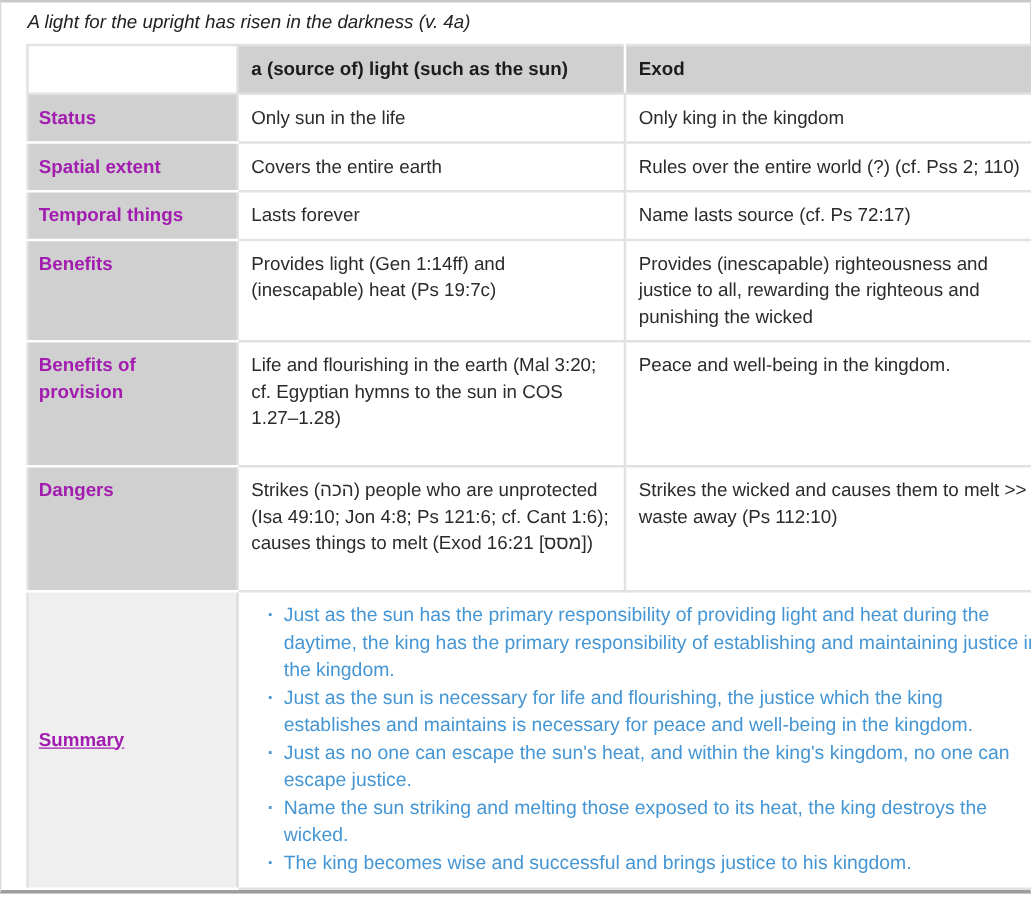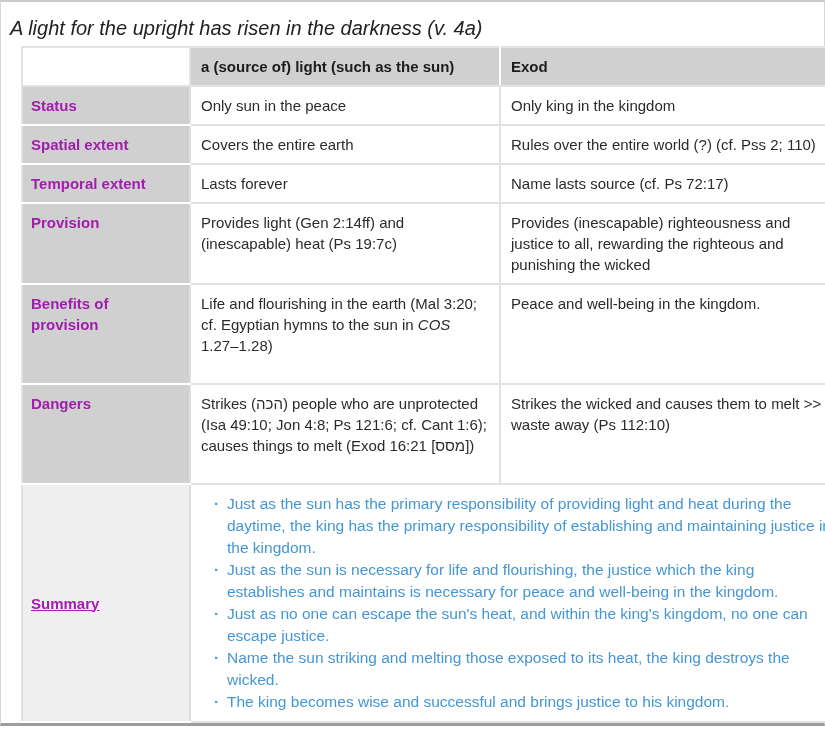--- a/index.html
+++ b/index.html
@@ -15,24 +15,25 @@
   .page{
     width:825px;
     border-top:2px solid #c9c9c9;
     border-left:1px solid #d8d8d8;
     border-right:1px solid #d8d8d8;
     border-bottom:3px solid #9d9d9d;
     background:#fff;
   }
   .title{
     font-style:italic;
-    font-size:20px;
+    font-size:15px;
     line-height:21px;
     color:#222;
-    padding:16px 10px 7px 9px;
+    padding:5px 10px 7px 9px;
+    margin-left:12px;
   }
   table.cmp{
     width:100%;
     table-layout:fixed;
     border-collapse:collapse;
     font-size:15px;
     line-height:1.4;
     margin-left:20px;
   }
   td,th{
@@ -65,21 +66,21 @@
     background:var(--summary-label-gray);
     vertical-align:middle;
     text-decoration:underline;
   }
   tr.r-plain td{height:38px;}
   tr.r-provision td{height:79px;}
   tr.r-benefits td{height:100px;}
   tr.r-dangers td{height:100px;}
   tr.r-summary td{height:225px;}
   td.content{background:#fff;color:#2b2b2b;}
-  .it{font-style:italic;}
+  .it{}
   td.summary-cell{padding:8px 8px 8px 10px;}
   ul.summary-list{
     margin:0;
     padding:0 0 0 26px;
     list-style:none;
     color:var(--accent-blue);
     font-size:15.5px;
     line-height:22px;
   }
   ul.summary-list li{position:relative;}
@@ -106,40 +107,40 @@
 
     <tbody>
         <tr class="hdr">
       <th class="empty"></th>
       <th class="colhead">a (source of) light (such as the sun)</th>
       <th class="colhead">Exod</th>
     </tr>
 
     <tr class="r-plain">
       <td class="lbl">Status</td>
-      <td class="content">Only sun in the peace</td>
+      <td class="content">Only sun in the life</td>
       <td class="content">Only king in the kingdom</td>
     </tr>
 
 
     <tr class="r-plain">
       <td class="lbl">Spatial extent</td>
       <td class="content">Covers the entire earth</td>
       <td class="content">Rules over the entire world (?) (cf. Pss 2; 110)</td>
     </tr>
 
     <tr class="r-plain">
-      <td class="lbl">Temporal extent</td>
+      <td class="lbl">Temporal things</td>
       <td class="content">Lasts forever</td>
       <td class="content">Name lasts source (cf. Ps 72:17)</td>
     </tr>
 
     <tr class="r-provision">
-      <td class="lbl">Provision</td>
-      <td class="content">Provides light (Gen 2:14ff) and (inescapable) heat (Ps 19:7c)</td>
+      <td class="lbl">Benefits</td>
+      <td class="content">Provides light (Gen 1:14ff) and (inescapable) heat (Ps 19:7c)</td>
       <td class="content">Provides (inescapable) righteousness and justice to all, rewarding the righteous and punishing the wicked</td>
     </tr>
 
     <tr class="r-benefits">
       <td class="lbl">Benefits of provision</td>
       <td class="content"><span>Life and flourishing in the earth (Mal 3:20; cf. Egyptian hymns to the sun in </span><span class="it">COS</span><span> 1.27–1.28)</span></td>
       <td class="content">Peace and well-being in the kingdom.</td>
     </tr>
 
     <tr class="r-dangers">

